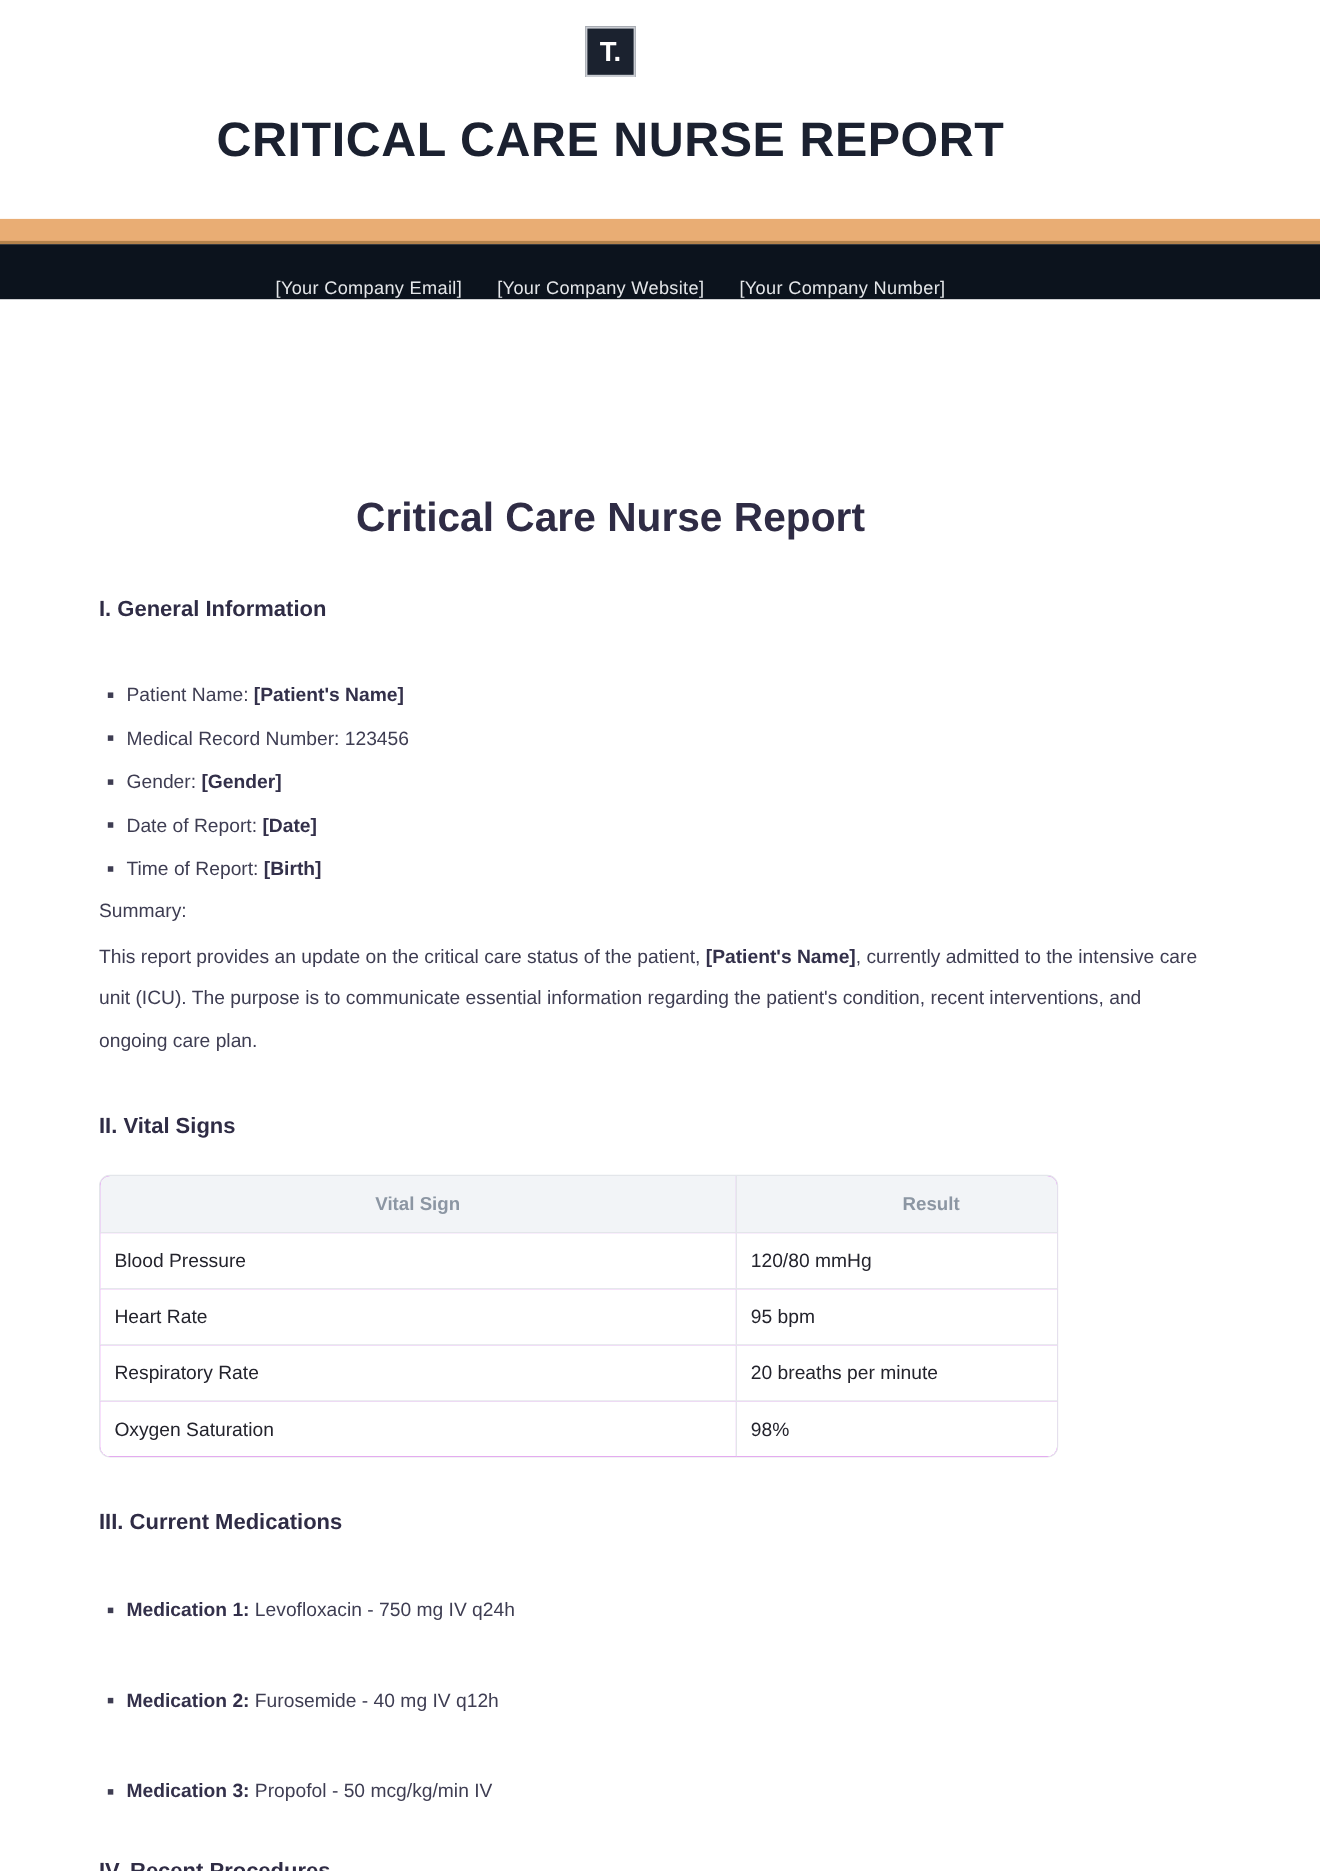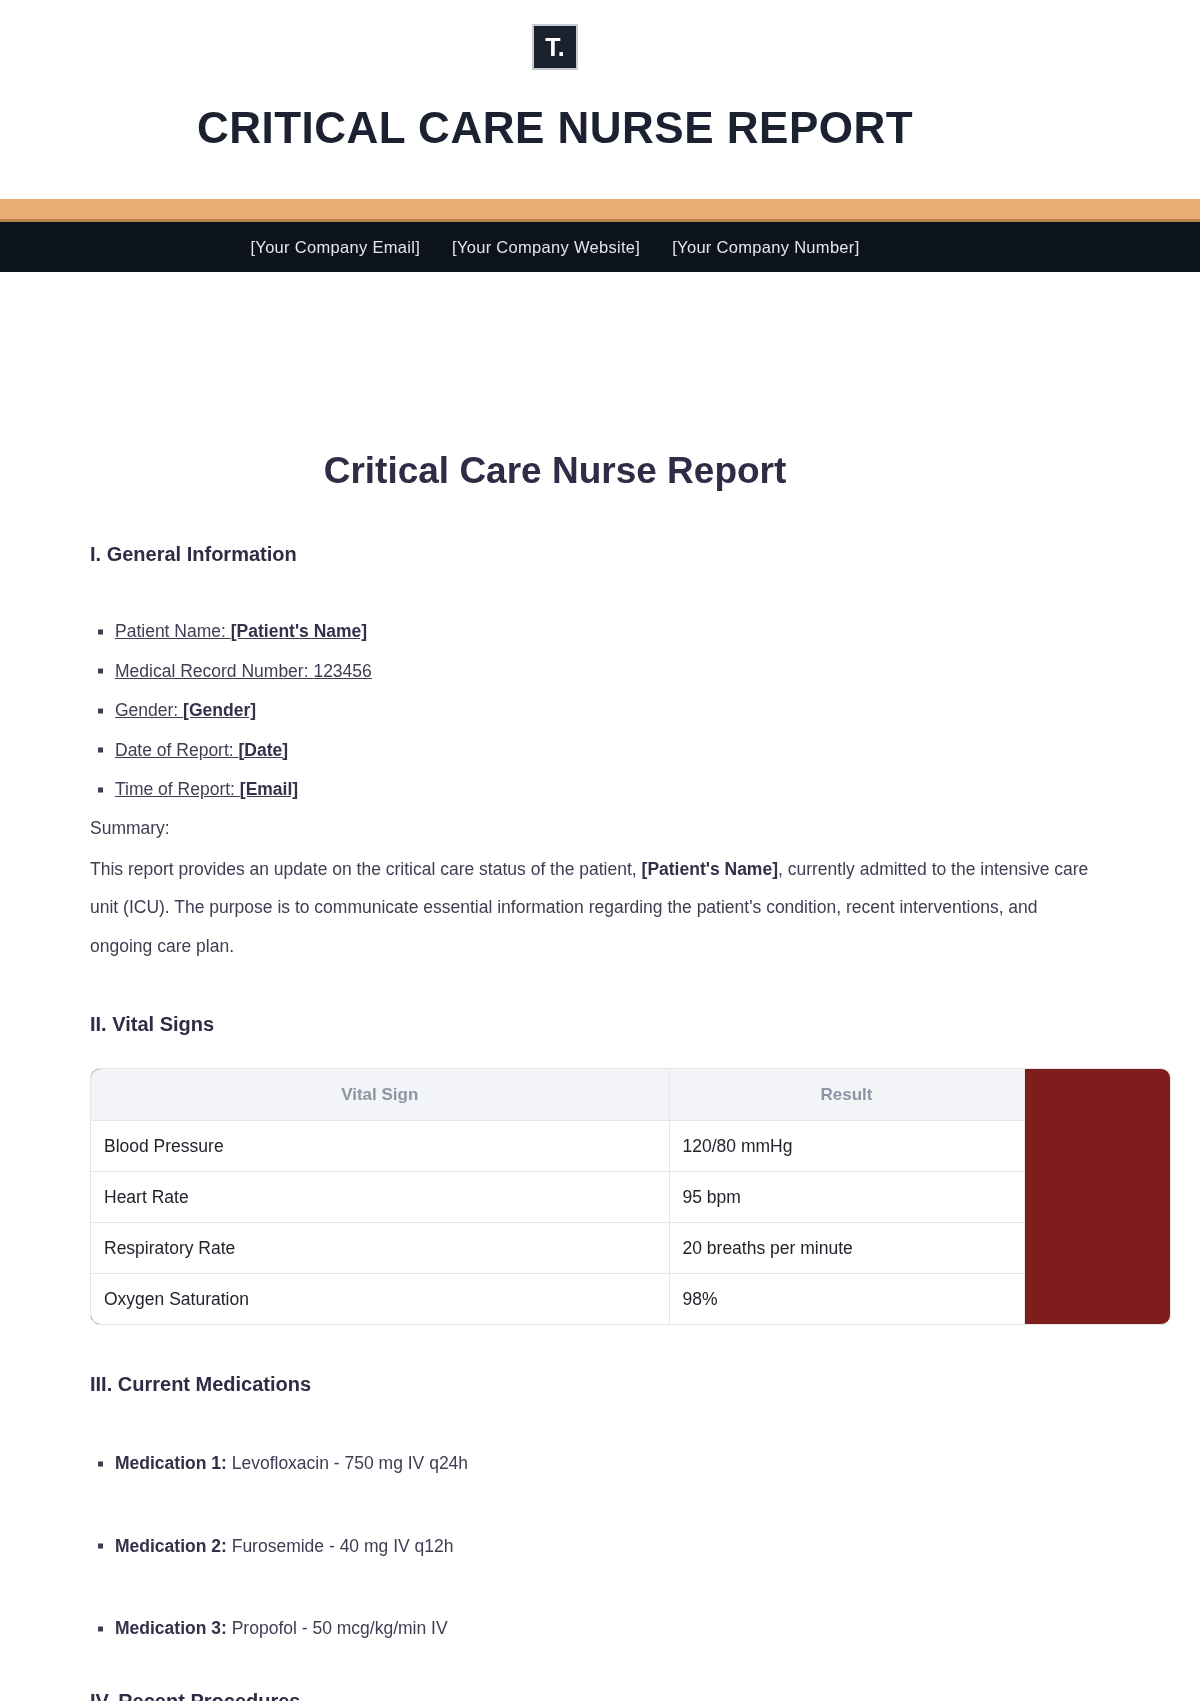--- a/index.html
+++ b/index.html
@@ -16,51 +16,51 @@
     display:flex;align-items:center;justify-content:center;
   }
   .logo span{color:#ffffff;font-weight:700;font-size:25px;line-height:1;}
   .letterhead h1{
     margin:36px 0 0;font-size:44px;line-height:44px;font-weight:700;
     color:#1b2130;letter-spacing:.5px;
   }
   .accent-bar{margin-top:49px;height:20px;background:#e9ad74;border-bottom:3px solid #b5834c;}
   .info-bar{
     height:50px;background:#0c131d;color:#e4e6e9;font-size:16.5px;
-    display:flex;align-items:center;justify-content:center;gap:32px;
+    display:flex;align-items:flex-end;justify-content:center;gap:32px;
     padding-right:90px;letter-spacing:.3px;
   }
   
   main{padding:0 90px;}
   .doc-title{
     margin:176px 0 0;padding-right:90px;text-align:center;
     font-size:37px;line-height:46px;font-weight:700;color:#2f2c45;
   }
   h3{font-size:20px;line-height:32px;font-weight:700;color:#2f2c45;margin:0;}
   .h-general{margin-top:44px;}
   .h-vitals{margin-top:43px;}
   .h-meds{margin-top:43px;}
   .h-procedures{margin-top:37px;}
   ul{list-style:none;margin:0;padding:0 0 0 25px;}
   ul.general-list{margin-top:42px;}
-  ul.general-list li{line-height:39.5px;text-decoration:underline;}
+  ul.general-list li{line-height:39.5px;}
   ul.meds-list{margin-top:7px;}
   ul.meds-list li{line-height:37.5px;margin-top:45px;}
   li{position:relative;font-size:17.5px;color:#3e3d52;}
   li::before{
     content:'';position:absolute;left:-17px;top:50%;transform:translateY(-50%);
     width:5px;height:5px;background:#3e3d52;
   }
   .b{font-weight:700;color:#33304a;}
   .summary-label{margin:0;font-size:17.5px;line-height:37px;color:#3e3d52;}
   .summary-text{margin:3px 0 0;font-size:17.5px;line-height:38.5px;color:#3e3d52;max-width:1010px;}
   
   .table-wrap{
-    margin-top:28px;width:1081px;box-sizing:border-box;
-    border:1px solid #e3e6ea;border-radius:10px;overflow:hidden;background:#7f1d1d;
+    margin-top:28px;width:872px;box-sizing:border-box;
+    border:1px solid #e3e6ea;border-radius:10px;overflow:hidden;background:#d946ef;
   }
   table{border-collapse:collapse;width:933px;table-layout:fixed;border-right:1px solid #e3e6ea;}
   col.c1{width:578px;} col.c2{width:355px;}
   th{
     background:#f2f4f7;color:#8c96a3;font-weight:700;font-size:17px;
     height:51px;text-align:center;padding:0;
   }
   th:first-child{border-right:1px solid #e3e6ea;}
   td{
     height:50px;padding:0 0 0 13px;font-size:17.5px;color:#23232c;
@@ -91,21 +91,21 @@
   <main>
 
     <h2 class="doc-title">Critical Care Nurse Report</h2>
 
     <h3 class="h-general">I. General Information</h3>
     <ul class="general-list" id="general-list">
         <li><span>Patient Name: </span><span class="b">[Patient's Name]</span></li>
         <li><span>Medical Record Number: </span><span>123456</span></li>
         <li><span>Gender: </span><span class="b">[Gender]</span></li>
         <li><span>Date of Report: </span><span class="b">[Date]</span></li>
-        <li><span>Time of Report: </span><span class="b">[Email]</span></li>
+        <li><span>Time of Report: </span><span class="b">[Birth]</span></li>
       </ul>
 
     <p class="summary-label">Summary:</p>
     <p class="summary-text" id="summary-text"><span>This report provides an update on the critical care status of the patient, </span><span class="b">[Patient's Name]</span><span>, currently admitted to the intensive care unit (ICU). The purpose is to communicate essential information regarding the patient's condition, recent interventions, and ongoing care plan.</span></p>
 
     <h3 class="h-vitals">II. Vital Signs</h3>
     <div class="table-wrap">
       <table id="vitals-table">
         <colgroup>
             <col class="c1">

